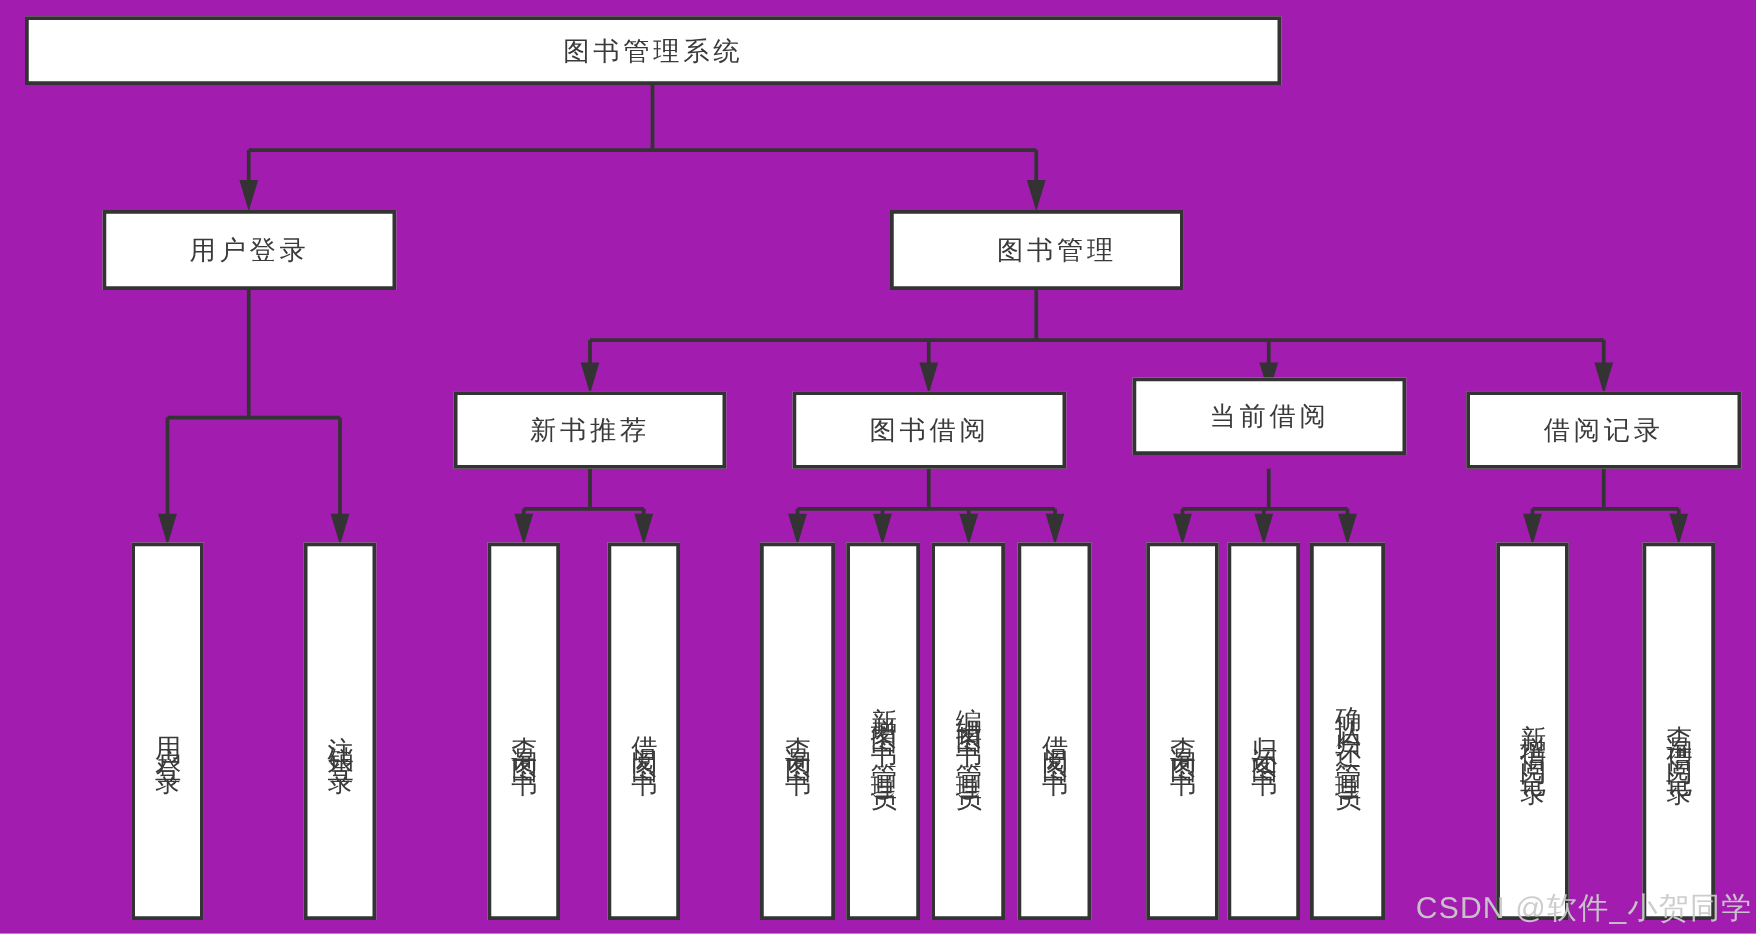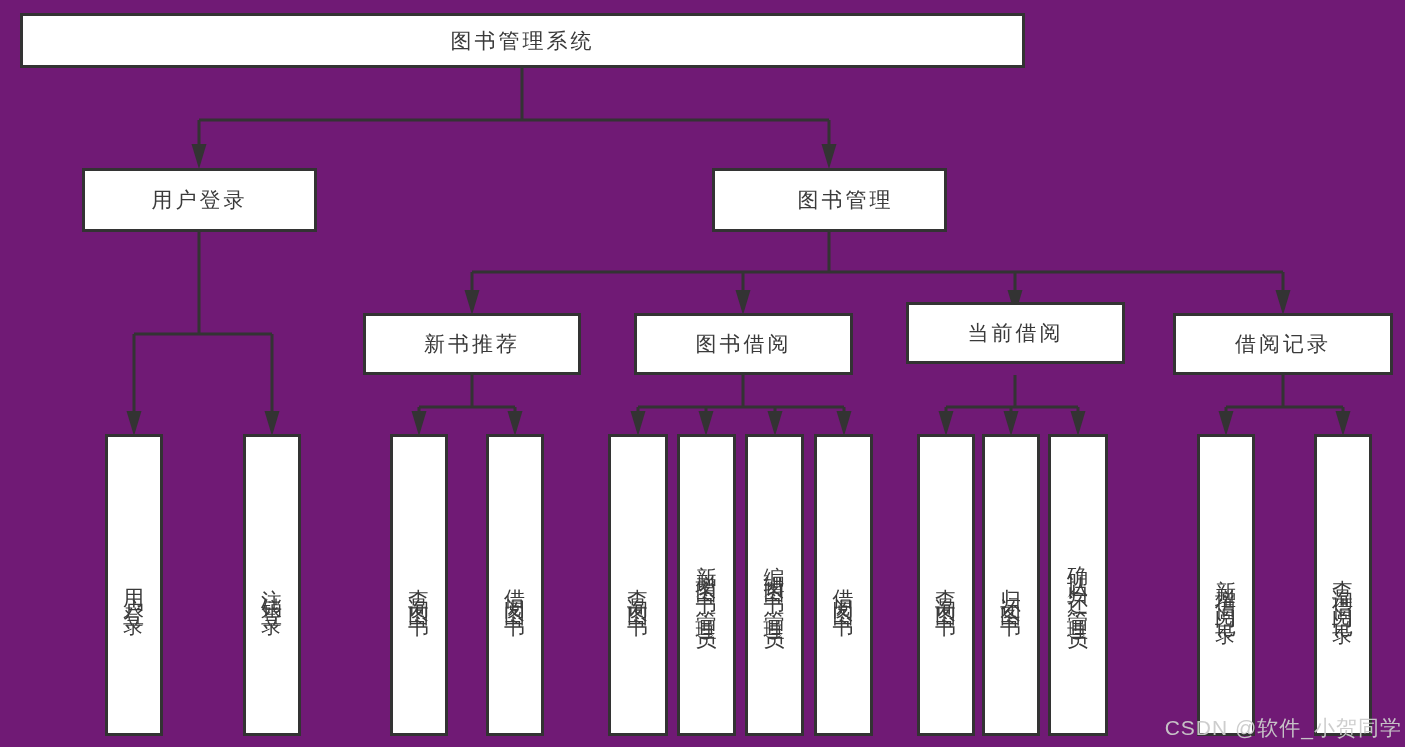--- a/index.html
+++ b/index.html
@@ -1,34 +1,34 @@
 <!DOCTYPE html>
 <html><head>
 <meta charset="utf-8">
 <style>
   html,body{margin:0;padding:0;background:#ffffff;}
   .stage{
-    position:relative;width:1405px;height:747px;background:#701a75;
+    position:relative;width:1405px;height:747px;background:#a21caf;
     font-family:"Liberation Sans", sans-serif;overflow:hidden;
   }
   .box{
     position:absolute;box-sizing:border-box;border:3px solid #333333;
     background:#ffffff;display:flex;align-items:center;justify-content:center;
     color:#3a3a3a;text-align:center;
   }
   .h{font-size:21px;letter-spacing:3px;white-space:nowrap;}
   .v{
     writing-mode:vertical-rl;text-orientation:mixed;
     font-size:21px;letter-spacing:9px;padding-top:9px;line-height:1;
   }
   svg.connectors{position:absolute;left:0;top:0;width:1405px;height:747px;}
   svg.connectors path{stroke:#333333;stroke-width:3;fill:none;}
   svg.connectors polygon{fill:#333333;stroke:none;}
   .watermark{
-    position:absolute;right:3px;bottom:5px;font-size:21px;
+    position:absolute;right:3px;bottom:5px;font-size:24px;
     color:rgba(202,202,202,0.95);letter-spacing:1px;z-index:5;white-space:nowrap;
   }
 </style>
 </head>
 <body>
 
 <div class="stage">
 
   <svg class="connectors" viewBox="0 0 1405 747">
     <g>

